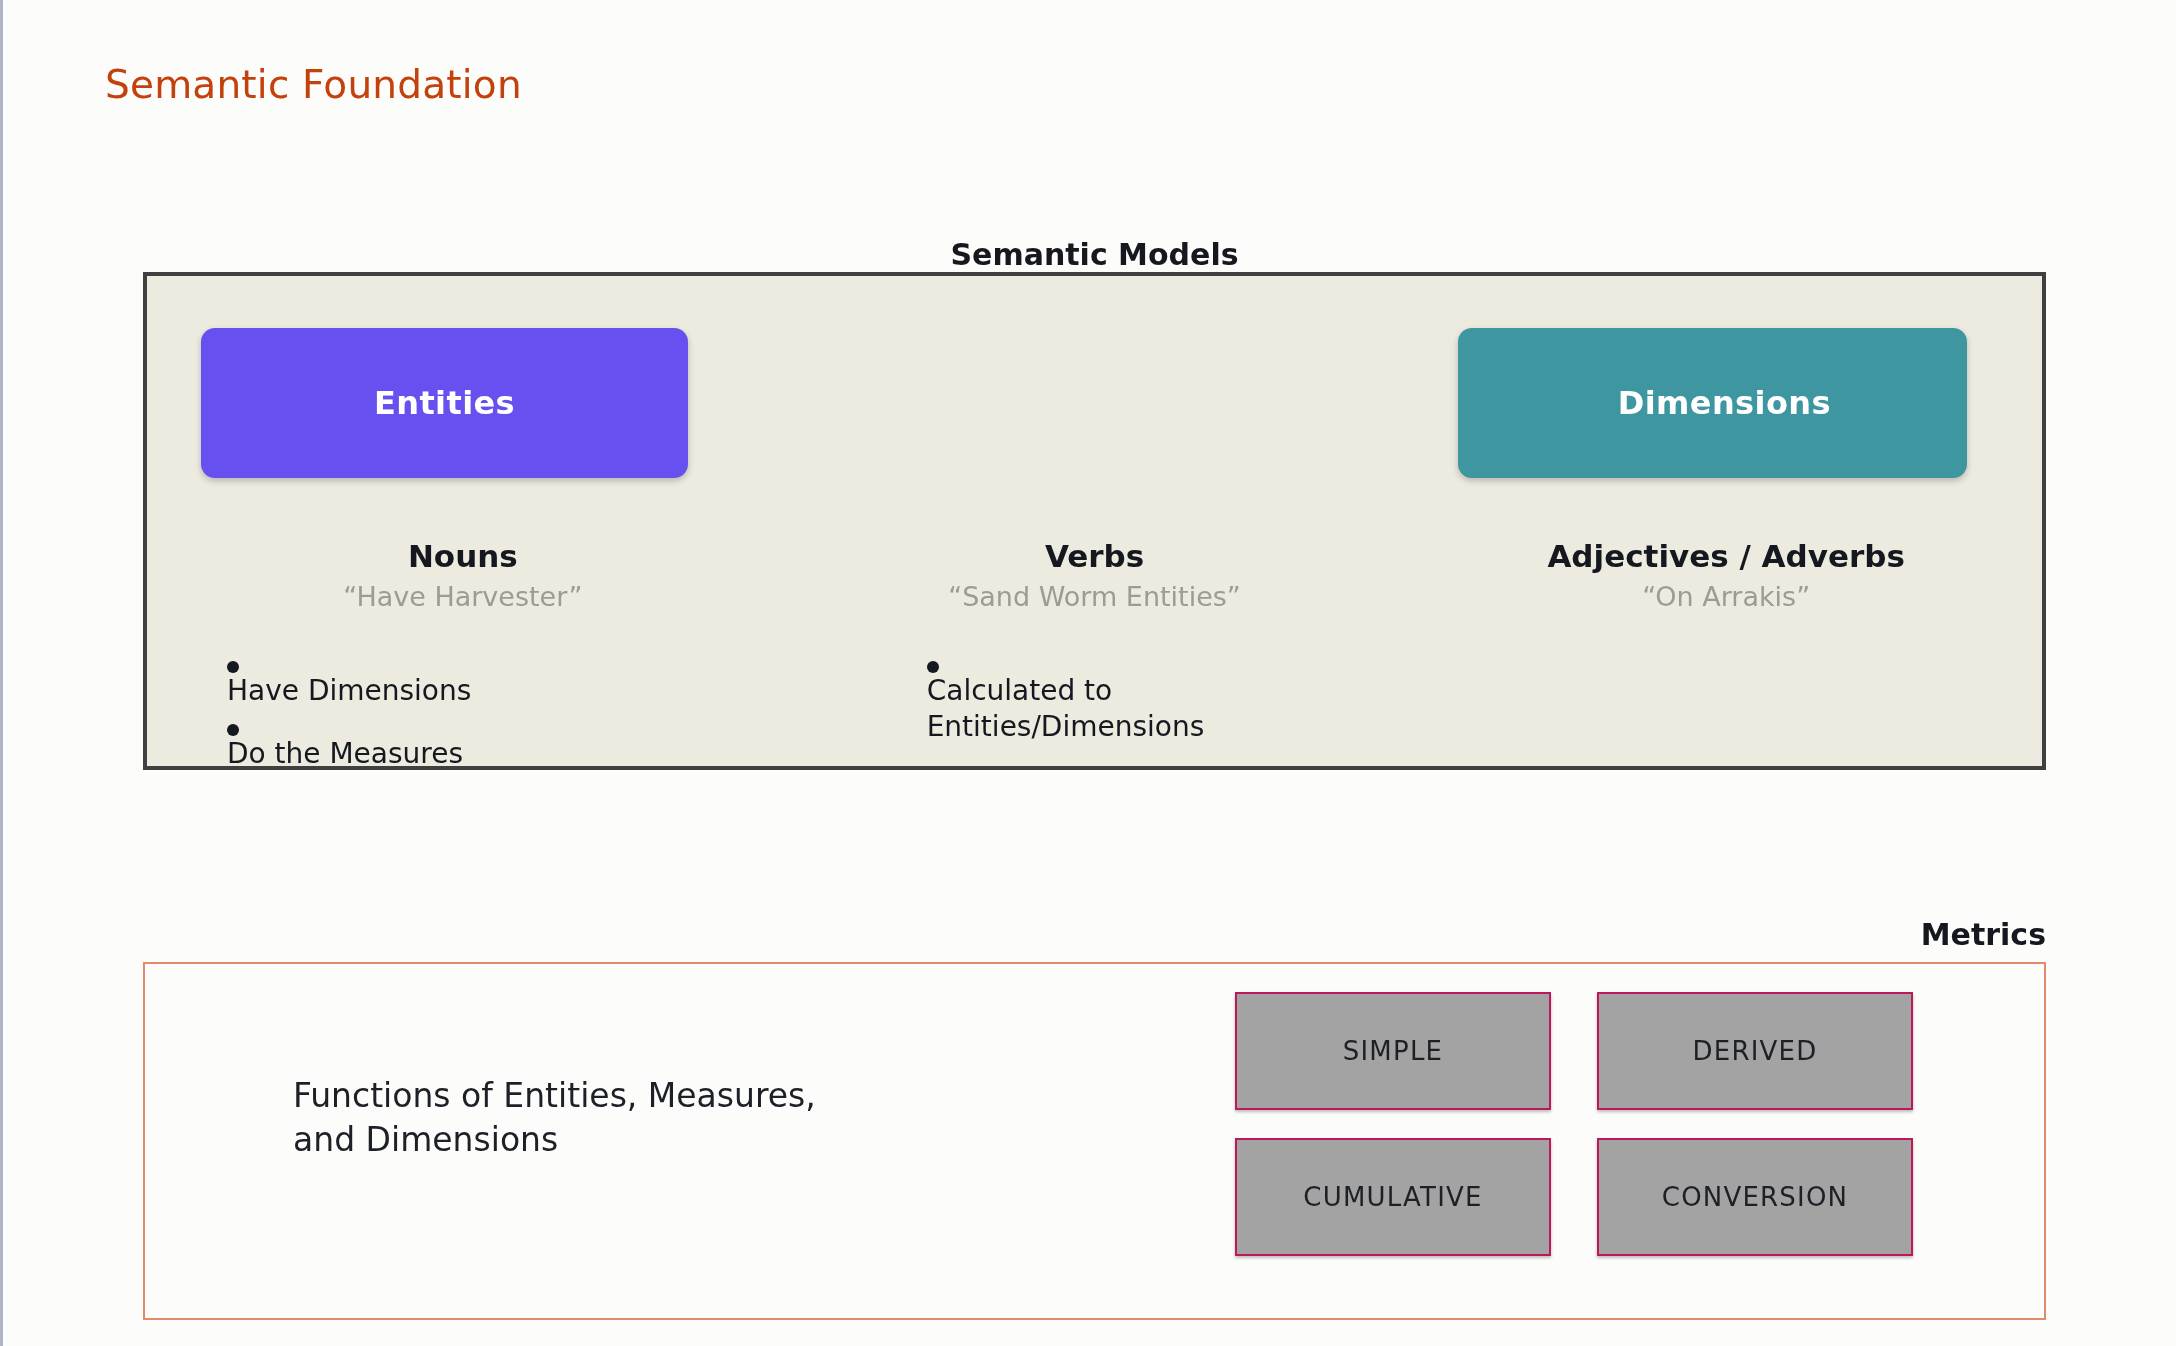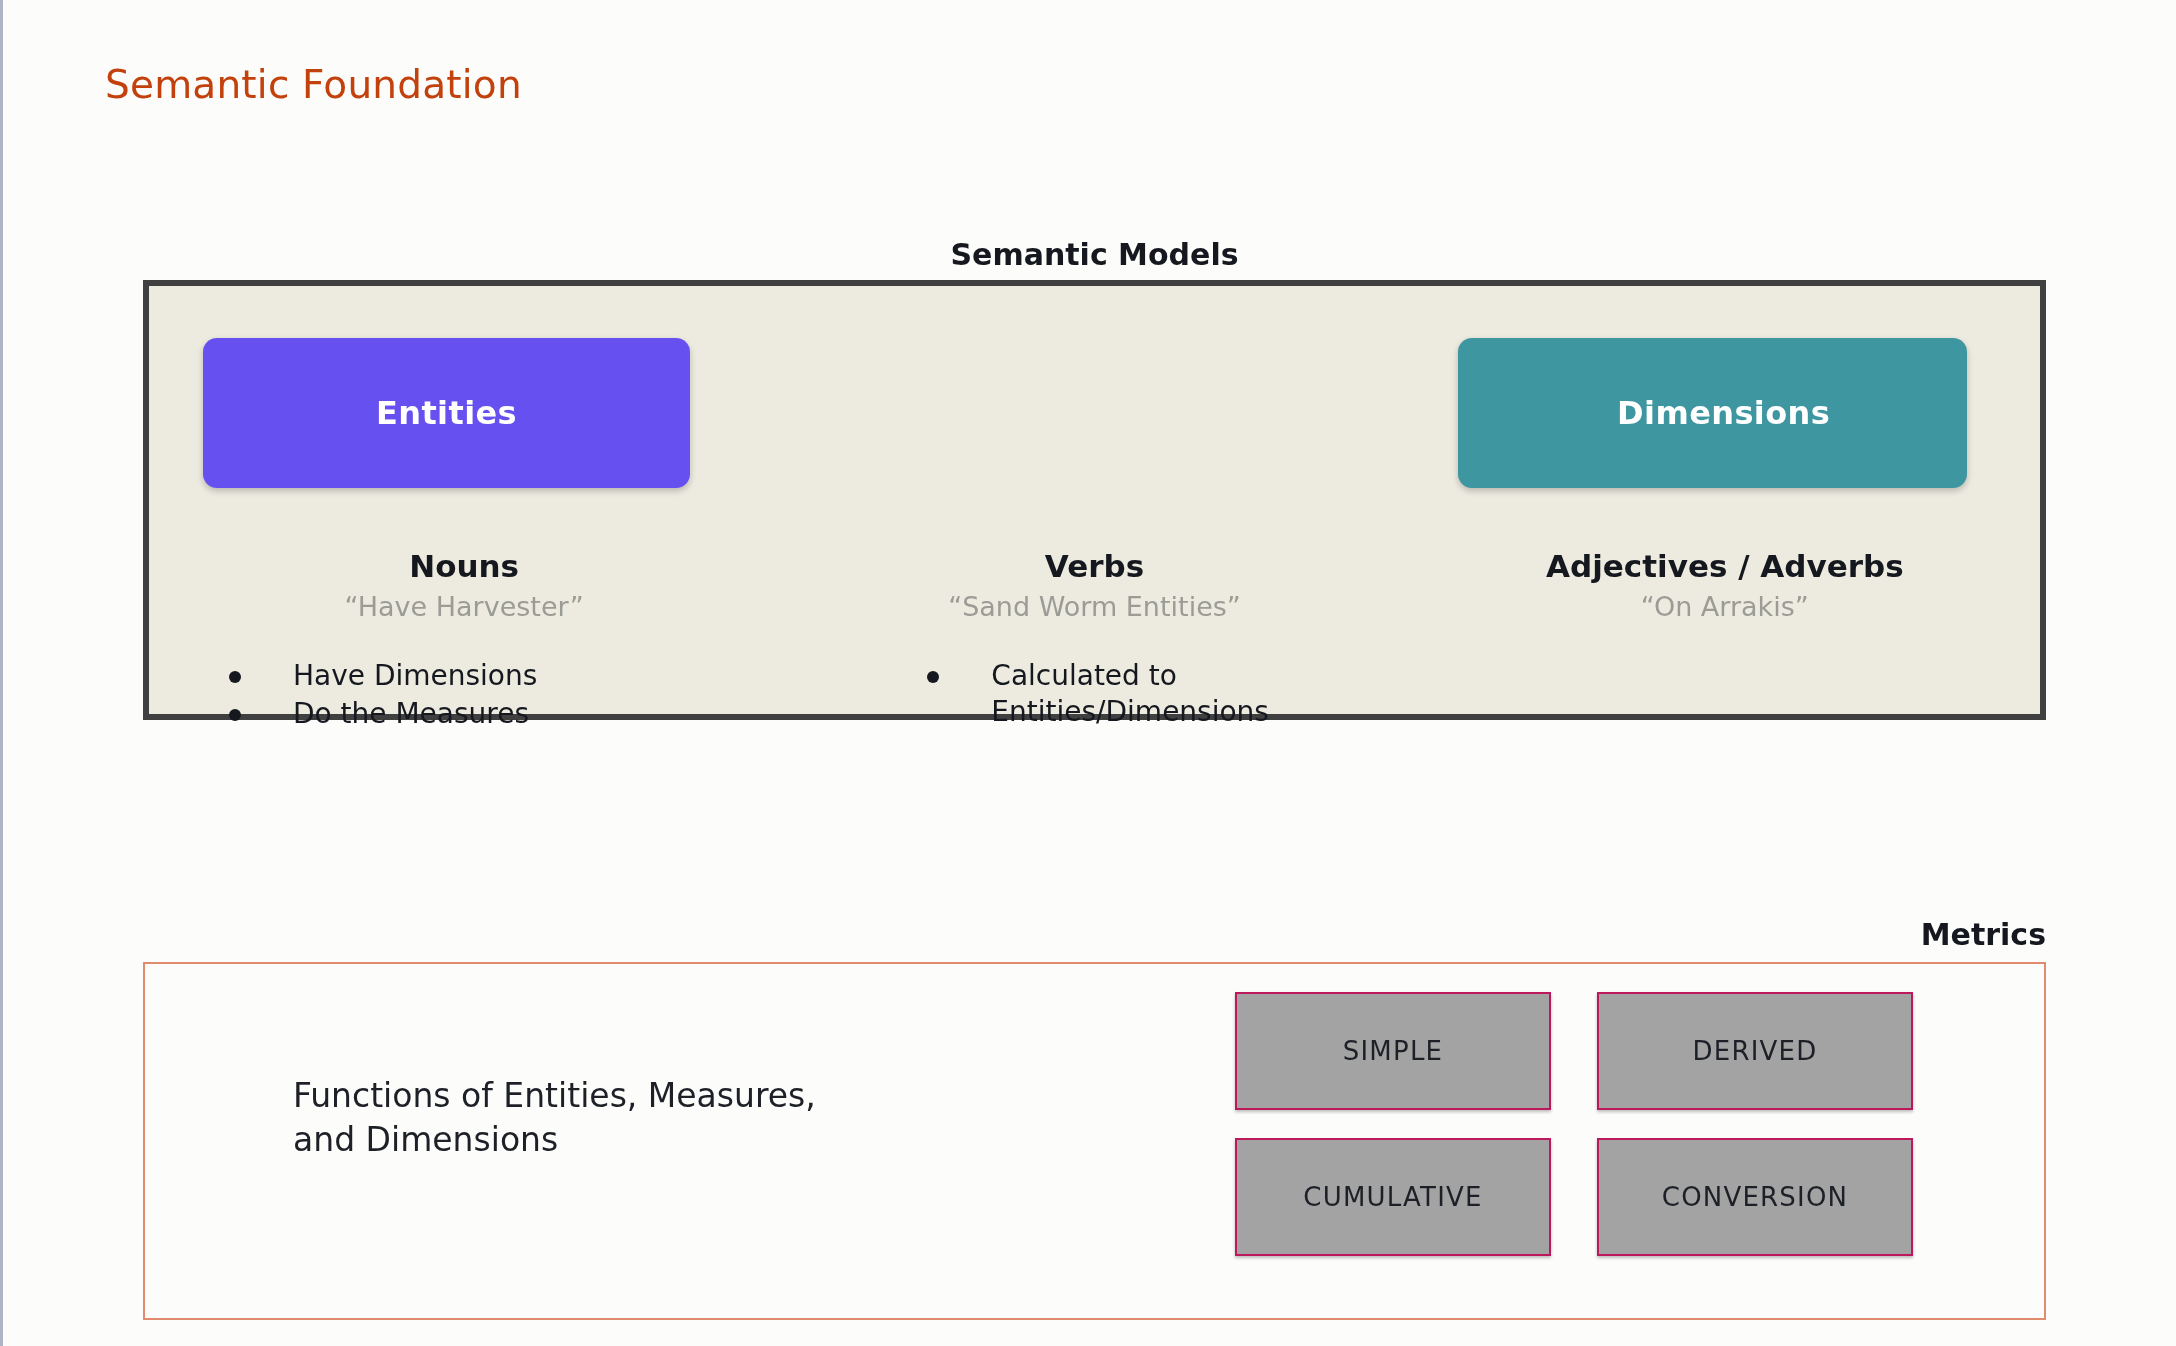--- a/index.html
+++ b/index.html
@@ -39,25 +39,25 @@
     top: 237px;
     width: 1903px;
     text-align: center;
     font-size: 30px;
     font-weight: bold;
     color: #15181E;
   }
   .sm-panel {
     position: absolute;
     left: 143px;
-    top: 280px;
-    width: 1903px;
-    height: 440px;
+    top: 272px;
+    width: 1903px;
+    height: 498px;
     background: #EDEBE0;
-    border: 6px solid #404040;
+    border: 4px solid #404040;
     box-sizing: border-box;
   }
   .sm-columns {
     position: absolute;
     left: 0; top: 0;
     width: 100%; height: 100%;
     display: flex;
   }
   .sm-col {
     flex: 1 1 0;
@@ -108,20 +108,21 @@
     color: #15181E;
     line-height: 1.28;
   }
   .bullets.c0 { left: 80px;  }
   .bullets.c1 { left: 148px; }
   .bullets.c2 { left: 110px; top: 386px; }
   .bullets li {
     display: flex;
     align-items: flex-start;
     margin-bottom: 2px;
+    flex-direction: column;
   }
   .bullets .dot {
     flex: 0 0 auto;
     width: 12px; height: 12px;
     background: #15181E;
     border-radius: 50%;
     margin-top: 13px;
     margin-right: 52px;
   }
   .bullets .btext { white-space: pre-line; }

